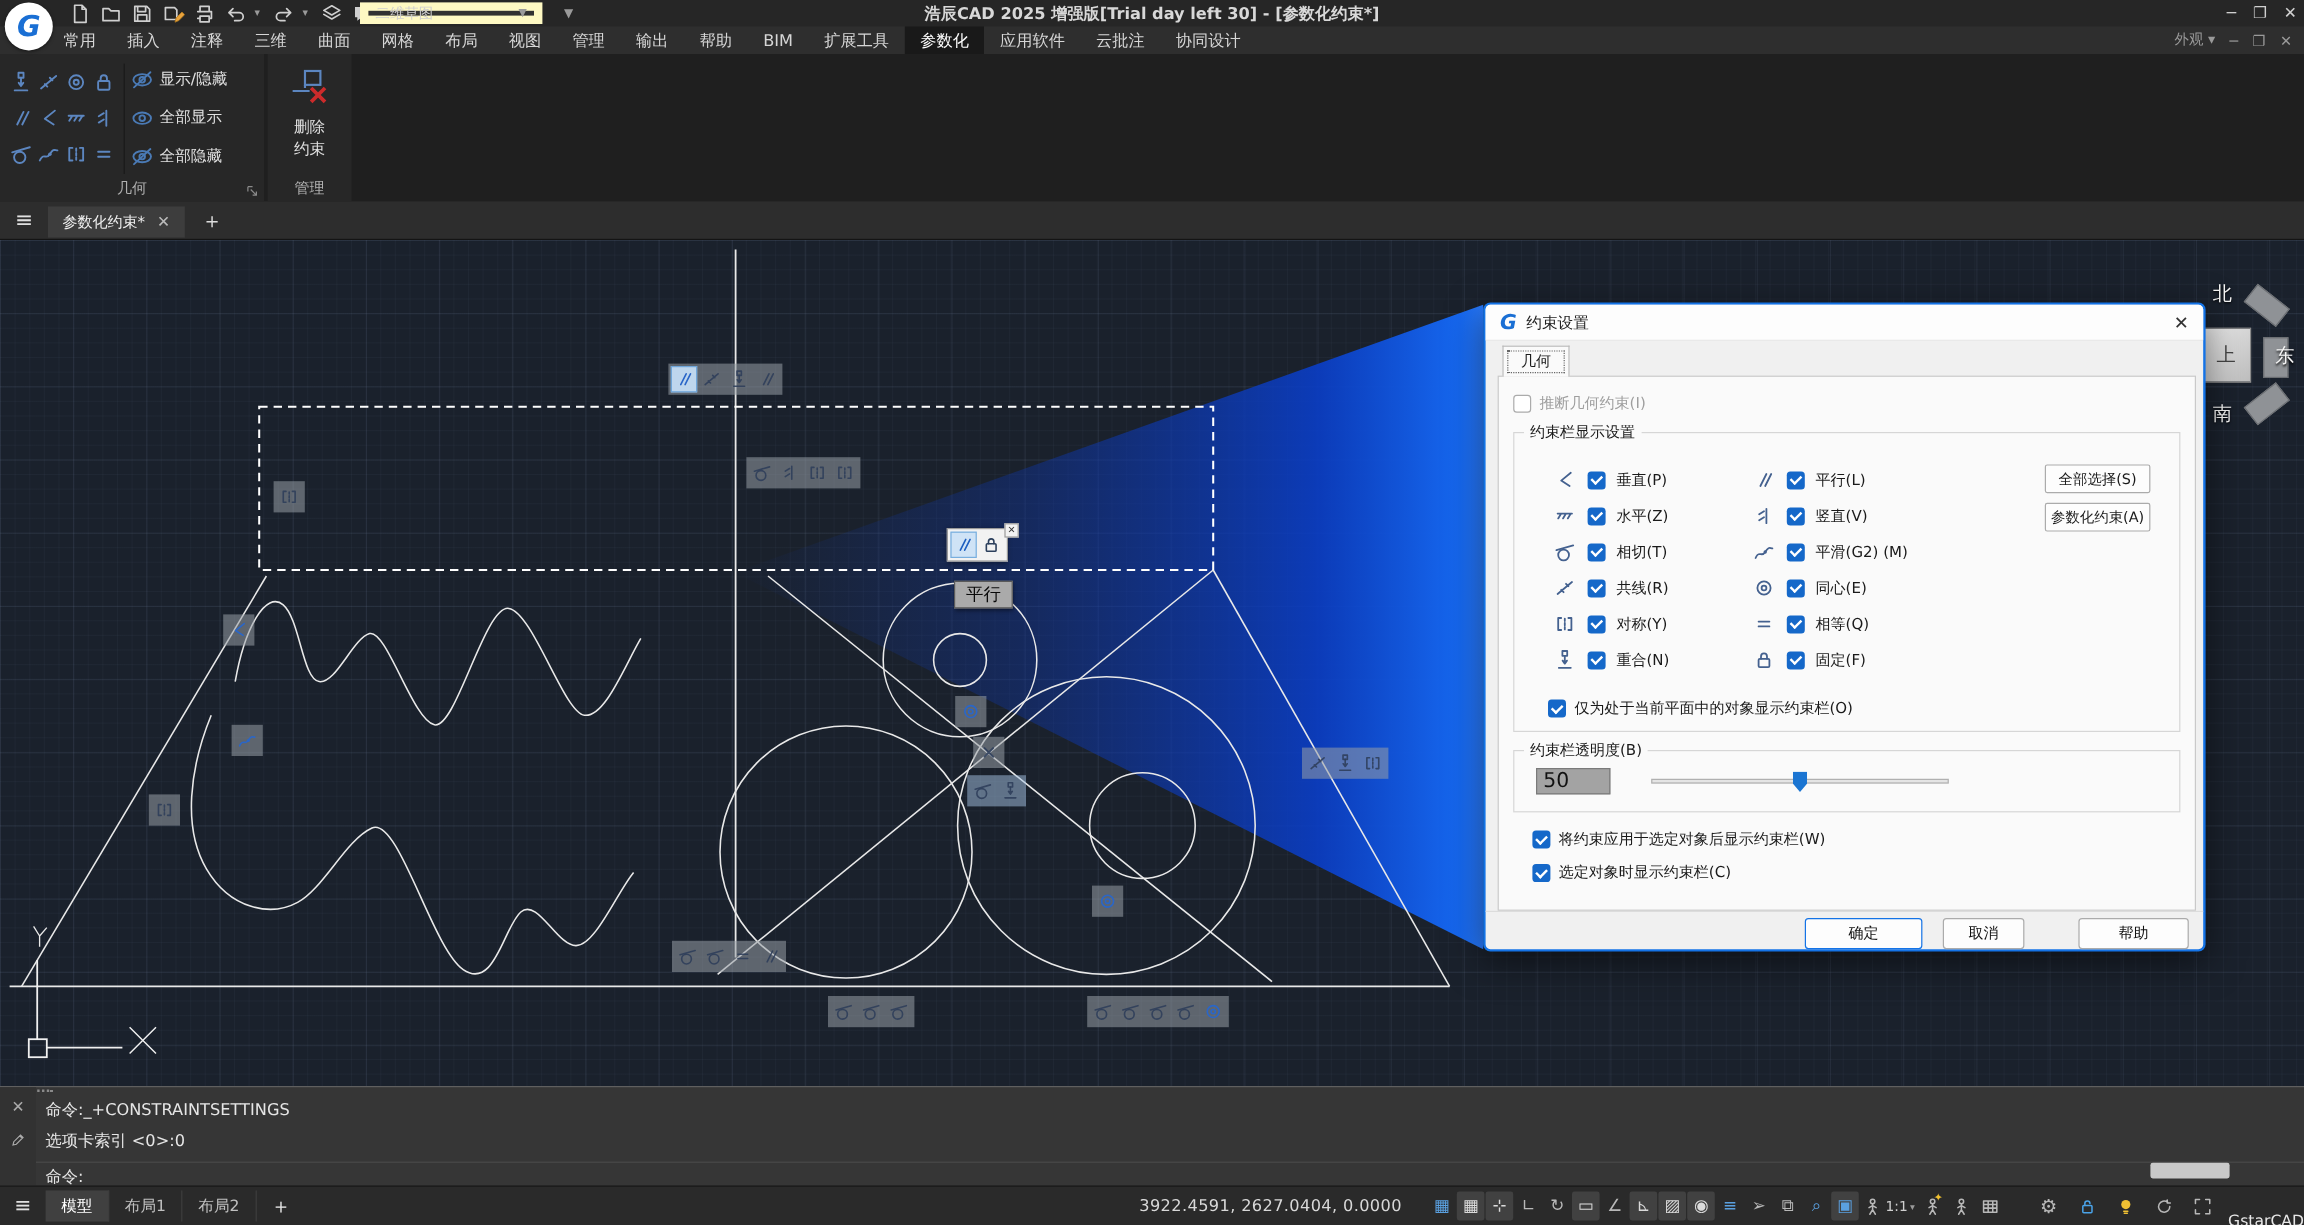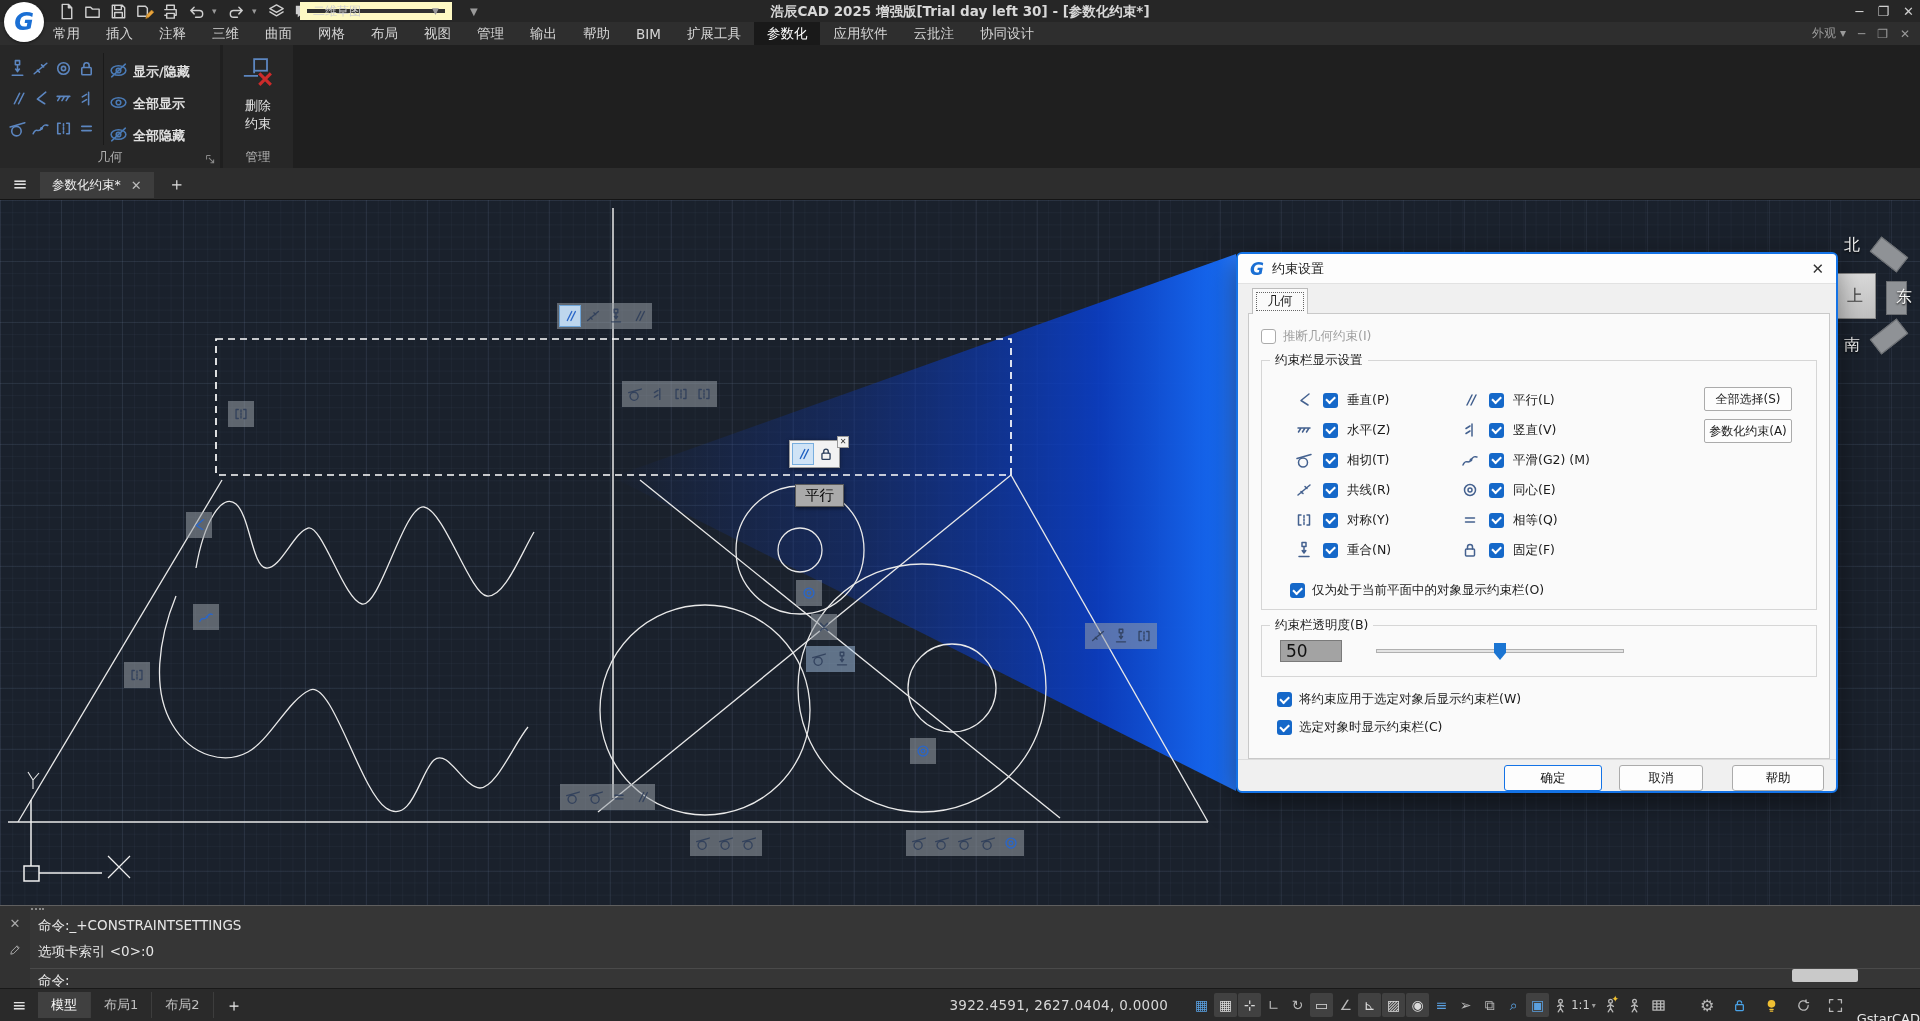--- a/index.html
+++ b/index.html
@@ -26,21 +26,21 @@
   
   #ribbon{position:absolute;left:0;top:45px;width:1920px;height:123px;background:#1f1f1f;}
   .panel{position:absolute;top:0;height:123px;background:#272727;}
   #panel-geo{left:0;width:220px;}
   #panel-mgr{left:223px;width:70px;}
   .panel-label{position:absolute;left:0;bottom:2px;width:100%;text-align:center;color:#b0b0b0;font-size:12.5px;}
   #geo-grid{position:absolute;left:6px;top:8px;width:94px;display:grid;grid-template-columns:repeat(4,23px);grid-auto-rows:30px;}
   #geo-grid .gicon{color:#5c86c0;display:flex;align-items:center;justify-content:center;}
   #geo-sep{position:absolute;left:103px;top:8px;width:1px;height:92px;background:#1a1a1a;}
   #eye-btns{position:absolute;left:108px;top:6px;display:flex;flex-direction:column;gap:2px;}
-  .eyebtn{display:flex;align-items:flex-end;gap:4px;height:30px;color:#e0e0e0;font-size:13px;font-weight:bold;}
+  .eyebtn{display:flex;align-items:center;gap:4px;height:30px;color:#e0e0e0;font-size:13px;}
   .eyebtn .gicon{color:#4a7ab5;}
   #launcher{position:absolute;right:4px;bottom:3px;color:#8a8a8a;}
   #del-btn{position:absolute;left:8px;top:6px;width:54px;height:112px;display:flex;flex-direction:column;align-items:center;color:#e0e0e0;font-size:13px;}
   #del-btn .dicon{margin:4px 0 8px;}
   
   #doctabs{position:absolute;left:0;top:168px;width:1920px;height:32px;background:#2d2d2d;border-bottom:1px solid #141414;display:flex;align-items:center;}
   #doctabs .burger{width:40px;text-align:center;font-size:18px;color:#e0e0e0;}
   .dtab{height:26px;margin-top:3px;background:#3d3d3d;display:flex;align-items:center;gap:10px;padding:0 12px;color:#f0f0f0;font-size:12.5px;}
   .dtab .x{color:#bbb;font-size:13px;}
   .newtab{color:#ddd;font-size:18px;margin-left:14px;}
@@ -97,21 +97,21 @@
   .dbtn{width:88px;height:24px;background:#fdfdfd;border:1px solid #ababab;border-radius:2px;display:flex;align-items:center;justify-content:center;color:#1a1a1a;font-size:12px;}
   #only-row{position:absolute;left:28px;top:221px;display:flex;align-items:center;gap:7px;}
   #gb2{left:12px;top:311px;width:556px;height:52px;}
   #trans-input{position:absolute;left:18px;top:14px;width:62px;height:22px;border:1px solid #7a7a7a;background:#a3a3a3;font-size:17px;padding-left:5px;color:#111;}
   #slider-track{position:absolute;left:114px;top:23px;width:248px;height:4px;background:#e4e4e4;border:1px solid #b0b0b0;}
   #slider-handle{position:absolute;left:50%;top:-7px;margin-left:-6px;width:12px;height:17px;background:#1b75d2;clip-path:polygon(0 0,100% 0,100% 58%,50% 100%,0 58%);}
   .bcbrow{position:absolute;left:28px;display:flex;align-items:center;gap:7px;}
   #dlg-footer{position:absolute;left:0;top:505px;width:100%;height:36px;border-top:1px solid #dcdcdc;}
   .fbtn{position:absolute;top:5px;height:26px;background:#fdfdfd;border:1px solid #ababab;border-radius:3px;display:flex;align-items:center;justify-content:center;font-size:12.5px;color:#111;}
   #btn-ok{left:266px;width:98px;border:1.5px solid #1473e6;}
-  #btn-cancel{left:381px;width:84px;}
+  #btn-cancel{left:381px;width:68px;}
   #btn-help{left:494px;width:92px;}
   
   #cmd{position:absolute;left:0;top:905px;width:1920px;height:83px;background:#363636;border-top:1px solid #5f5f5f;font-family:"DejaVu Sans Mono","Liberation Mono",monospace;}
   #cmd-grip{position:absolute;left:4px;top:2px;width:40px;border-top:2px dotted #8a8a8a;}
   #cmd-side{position:absolute;left:0;top:0;width:30px;height:83px;background:#323232;display:flex;flex-direction:column;align-items:center;padding-top:10px;gap:12px;color:#aaa;}
   #cmd-lines{position:absolute;left:38px;top:6px;color:#e6e6e6;font-size:13.5px;line-height:26px;}
   #cmd-divider{position:absolute;left:30px;top:62px;width:1890px;border-top:1px solid #4a4a4a;}
   #cmd-prompt{position:absolute;left:38px;top:66px;color:#e6e6e6;font-size:13.5px;}
   #cmd-pill{position:absolute;right:62px;bottom:6px;width:66px;height:13px;background:#c9c9c9;border-radius:2px;}
   

